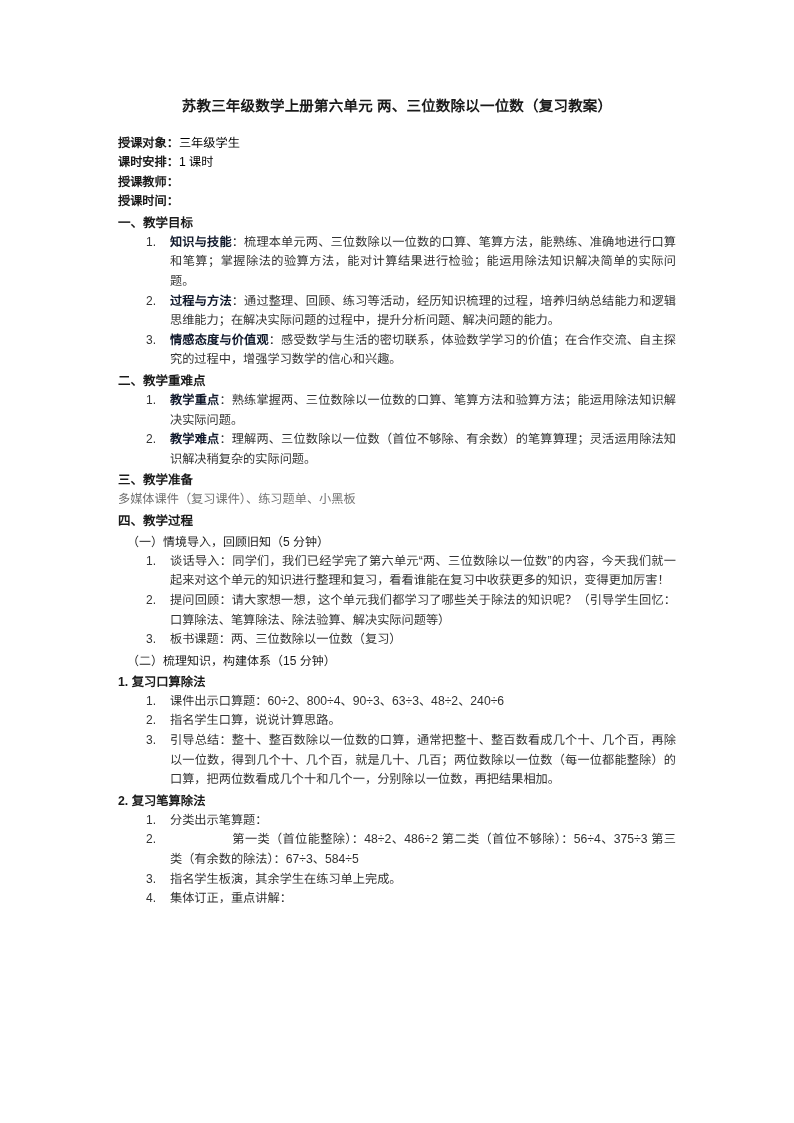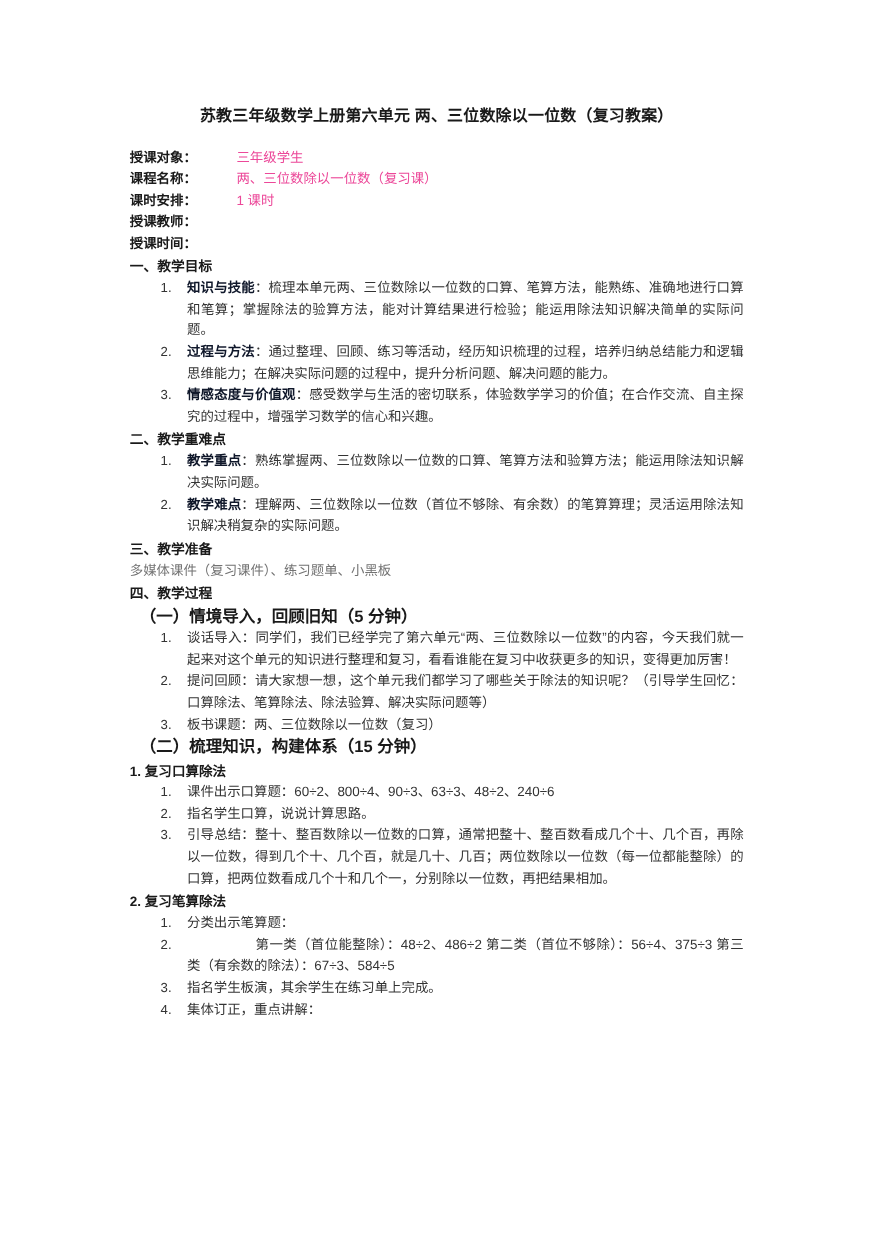--- a/index.html
+++ b/index.html
@@ -37,32 +37,31 @@
     line-height: 19.5px;
     margin: 0;
     white-space: pre-wrap;
   }
   .meta-line .lbl {
     font-weight: bold;
     margin-top: 19px;
   }
   .meta-line .val {
     font-weight: normal;
-    color: #ec4899;
-    margin-left: 36px;
+    color: #000000;
   }
   .sec-head {
     font-size: 12.5px;
     font-weight: bold;
     line-height: 20px;
     margin: 1px 0 0 0;
   }
   .sub-head {
-    font-size: 15px;
-    font-weight: bold;
+    font-size: 12px;
+    font-weight: normal;
     line-height: 20px;
     margin: 1px 0 0 0;
     padding-left: 9px;
   }
   .num-head {
     font-size: 12.3px;
     font-weight: bold;
     line-height: 20px;
     margin: 1px 0 0 0;
   }
@@ -108,21 +107,20 @@
 </style>
 </head>
 <body>
 
 <div class="page">
 
   <h1 class="doc-title">苏教三年级数学上册第六单元  两、三位数除以一位数（复习教案）</h1>
 
   <div>
     <p class="meta-line"><span class="lbl">授课对象：</span><span class="val">三年级学生</span></p>
-    <p class="meta-line"><span class="lbl">课程名称：</span><span class="val">两、三位数除以一位数（复习课）</span></p>
     <p class="meta-line"><span class="lbl">课时安排：</span><span class="val">1 课时</span></p>
     <p class="meta-line"><span class="lbl">授课教师：</span><span class="val"></span></p>
     <p class="meta-line"><span class="lbl">授课时间：</span><span class="val"></span></p>
   </div>
 
   <h2 class="sec-head">一、教学目标</h2>
   <ol class="lvl1">
     <li><span class="mark">1.</span><b>知识与技能</b><span>：梳理本单元两、三位数除以一位数的口算、笔算方法，能熟练、准确地进行口算和笔算；掌握除法的验算方法，能对计算结果进行检验；能运用除法知识解决简单的实际问题。</span></li>
     <li><span class="mark">2.</span><b>过程与方法</b><span>：通过整理、回顾、练习等活动，经历知识梳理的过程，培养归纳总结能力和逻辑思维能力；在解决实际问题的过程中，提升分析问题、解决问题的能力。</span></li>
     <li><span class="mark">3.</span><b>情感态度与价值观</b><span>：感受数学与生活的密切联系，体验数学学习的价值；在合作交流、自主探究的过程中，增强学习数学的信心和兴趣。</span></li>

